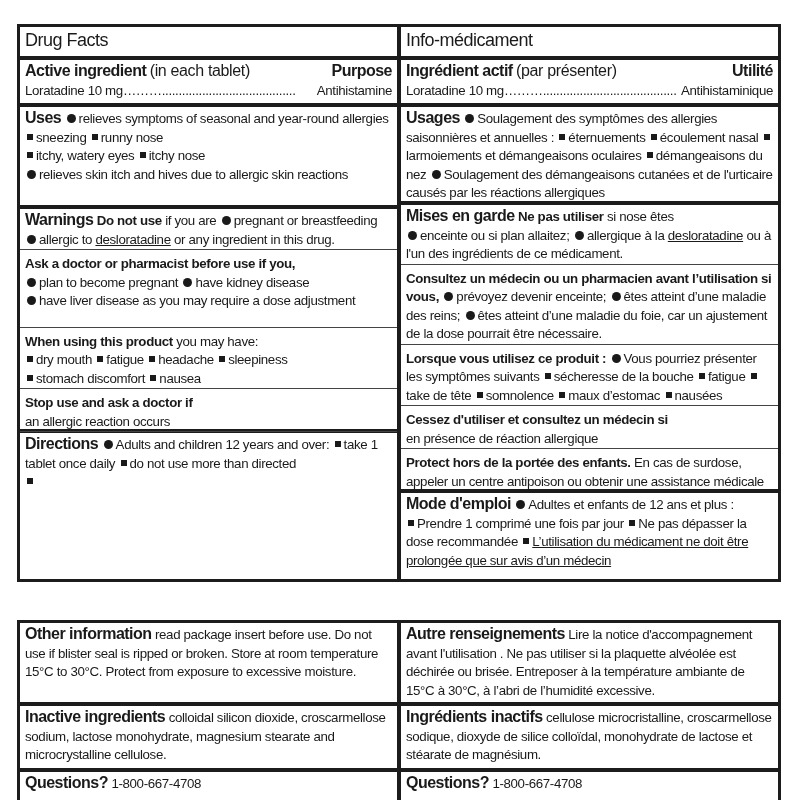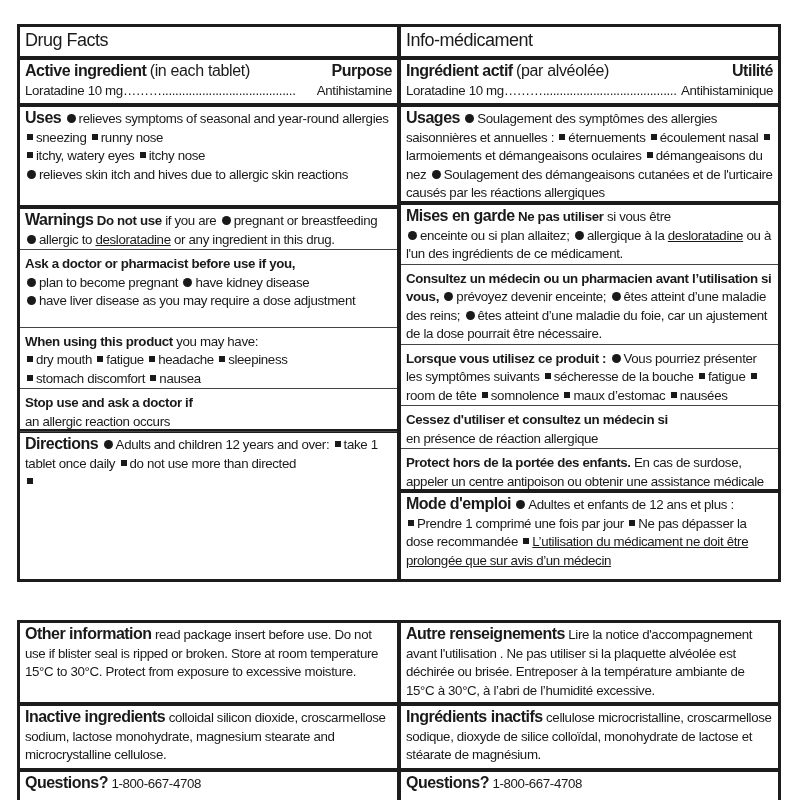--- a/index.html
+++ b/index.html
@@ -89,57 +89,57 @@
         <span class="sq"></span><span>take 1 tablet once daily</span>
         <span class="sq"></span><span>do not use more than directed</span><br>
         <span class="sq"></span>
       </div>
     </div>
 
     <div class="col">
       <div class="box h-title">Info-médicament</div>
       <div class="box">
         <div class="row-sb">
-          <span><b class="h-sec">Ingrédient actif</b> <span style="font-size:16px">(par alvéolée)</span></span>
+          <span><b class="h-sec">Ingrédient actif</b> <span style="font-size:16px">(par présenter)</span></span>
           <b class="h-sec">Utilité</b>
         </div>
         <div class="row-sb" style="white-space:nowrap;overflow:hidden">
           <span>Loratadine 10 mg</span>
           <span class="grow" style="overflow:hidden">………........................................</span>
           <span>Antihistaminique</span>
         </div>
       </div>
       <div class="box" style="height:94px">
         <b class="h-sec">Usages</b>
         <span class="dot"></span><span>Soulagement des symptômes des allergies saisonnières et annuelles :</span>
         <span class="sq"></span><span>éternuements</span>
         <span class="sq"></span><span>écoulement nasal</span>
         <span class="sq"></span><span>larmoiements et démangeaisons oculaires</span>
         <span class="sq"></span><span>démangeaisons du nez</span>
         <span class="dot"></span><span>Soulagement des démangeaisons cutanées et de l'urticaire causés par les réactions allergiques</span>
       </div>
       <div class="box" style="height:284px">
         <b class="h-sec">Mises en garde</b>
-        <b>Ne pas utiliser</b> <span>si vous être</span><br>
+        <b>Ne pas utiliser</b> <span>si nose êtes</span><br>
         <span class="dot"></span><span>enceinte ou si plan allaitez;</span>
         <span class="dot"></span><span>allergique à la</span>
         <span class="u">desloratadine</span>
         <span>ou à l'un des ingrédients de ce médicament.</span>
         <div class="sub">
           <b>Consultez un médecin ou un pharmacien avant l’utilisation si vous,</b>
           <span class="dot"></span><span>prévoyez devenir enceinte;</span>
           <span class="dot"></span><span>êtes atteint d’une maladie des reins;</span>
           <span class="dot"></span><span>êtes atteint d’une maladie du foie, car un ajustement de la dose pourrait être nécessaire.</span>
         </div>
         <div class="sub">
           <b>Lorsque vous utilisez ce produit :</b>
           <span class="dot"></span><span>Vous pourriez présenter les symptômes suivants</span>
           <span class="sq"></span><span>sécheresse de la bouche</span>
           <span class="sq"></span><span>fatigue</span>
-          <span class="sq"></span><span>room de tête</span>
+          <span class="sq"></span><span>take de tête</span>
           <span class="sq"></span><span>somnolence</span>
           <span class="sq"></span><span>maux d’estomac</span>
           <span class="sq"></span><span>nausées</span>
         </div>
         <div class="sub">
           <b>Cessez d'utiliser et consultez un médecin si</b><br>
           <span>en présence de réaction allergique</span>
         </div>
         <div class="sub">
           <b>Protect hors de la portée des enfants.</b> <span>En cas de surdose, appeler un centre antipoison ou obtenir une assistance médicale immediate</span>

